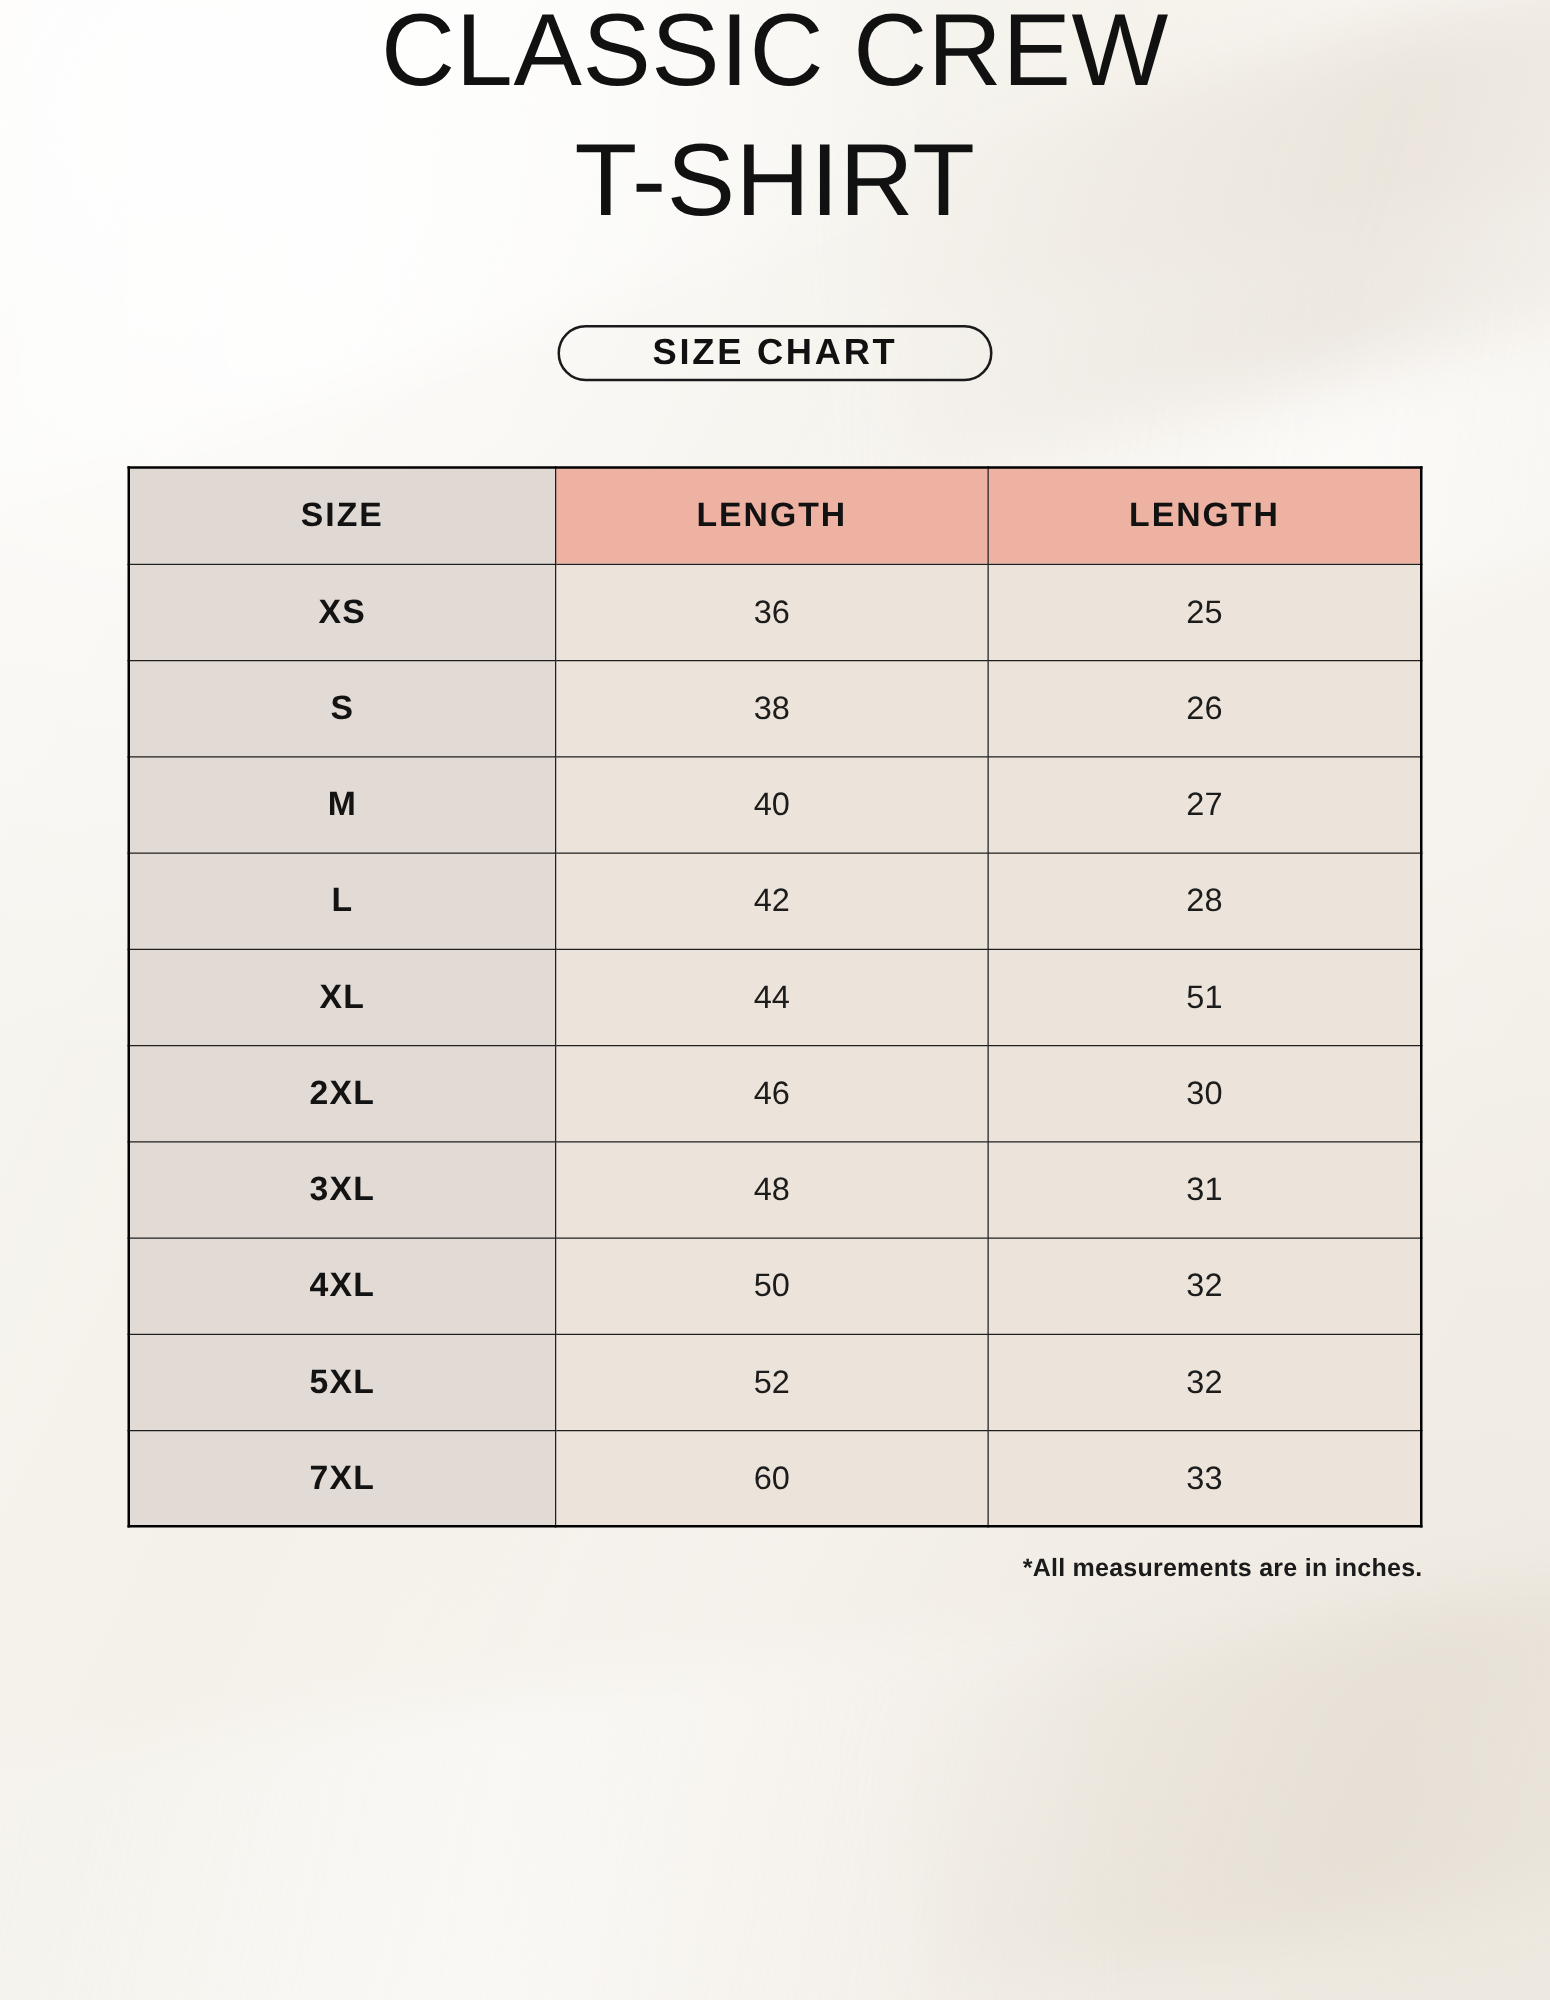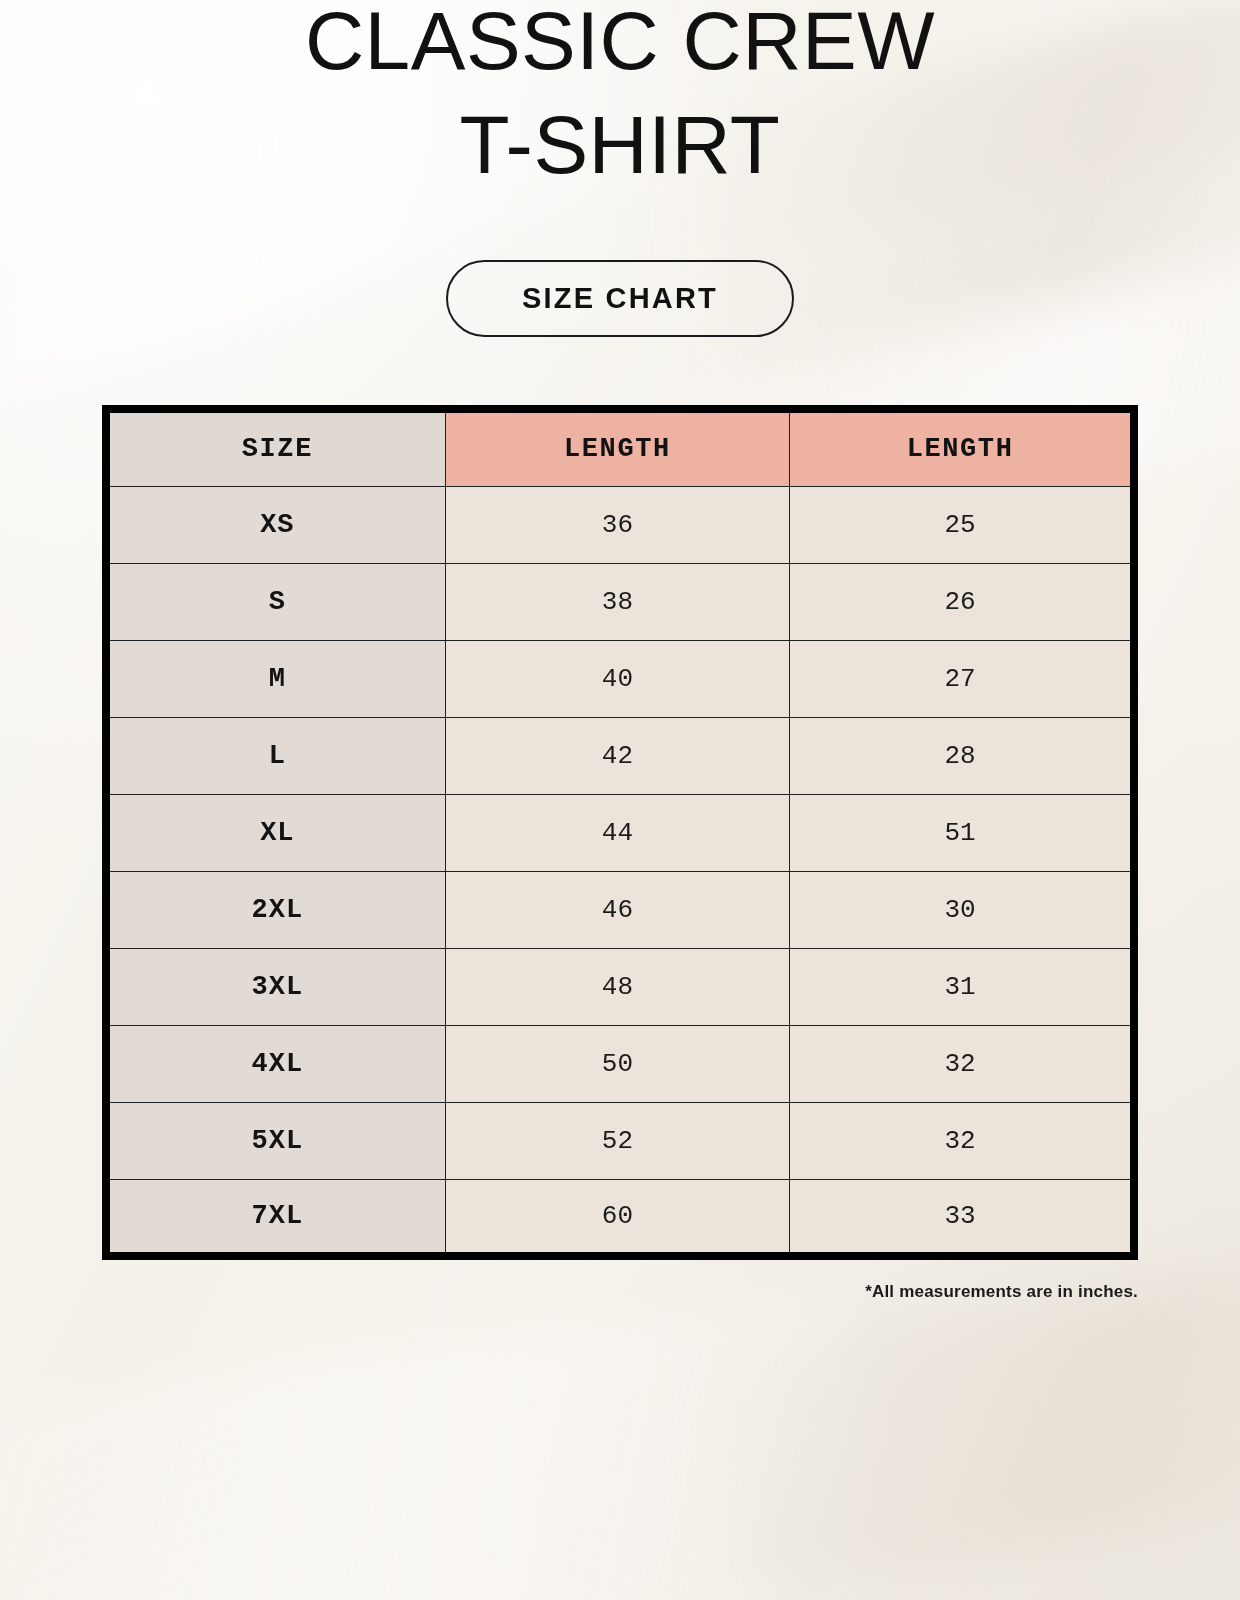--- a/index.html
+++ b/index.html
@@ -62,39 +62,38 @@
   .title .line2 { display: block; margin-top: 22px; }
 
   .pill-wrap {
     display: flex;
     justify-content: center;
     margin-top: 74px;
   }
   .pill {
     border: 2px solid #1a1a1a;
     border-radius: 999px;
-    padding: 20px 74px;
+    padding: 4px 74px;
     font-size: 29px;
     font-weight: 700;
     letter-spacing: 2.2px;
     color: #111111;
     background: transparent;
   }
 
   .table-wrap {
     margin: 68px auto 0;
     width: 1036px;
   }
 
   table.size-table {
     width: 100%;
     border-collapse: collapse;
     table-layout: fixed;
-    border: 8px solid #000000;
-    font-family: Liberation Mono, monospace;
+    border: 2px solid #000000;
   }
   table.size-table col.c-size   { width: 33%; }
   table.size-table col.c-chest  { width: 33.5%; }
   table.size-table col.c-length { width: 33.5%; }
 
   table.size-table th,
   table.size-table td {
     border: 1px solid #1f1f1f;
     text-align: center;
     height: 77px;
@@ -122,21 +121,21 @@
     background: #ece4da;
     font-size: 26px;
     font-weight: 400;
     color: #1c1c1c;
   }
 
   .footnote {
     width: 1036px;
     margin: 22px auto 0;
     text-align: right;
-    font-size: 17px;
+    font-size: 20px;
     font-weight: 700;
     color: #1b1b1b;
     letter-spacing: 0.2px;
   }
 </style>
 </head>
 <body>
 
 <div class="bg-wash"></div>
 <div class="bg-streak s1"></div>

